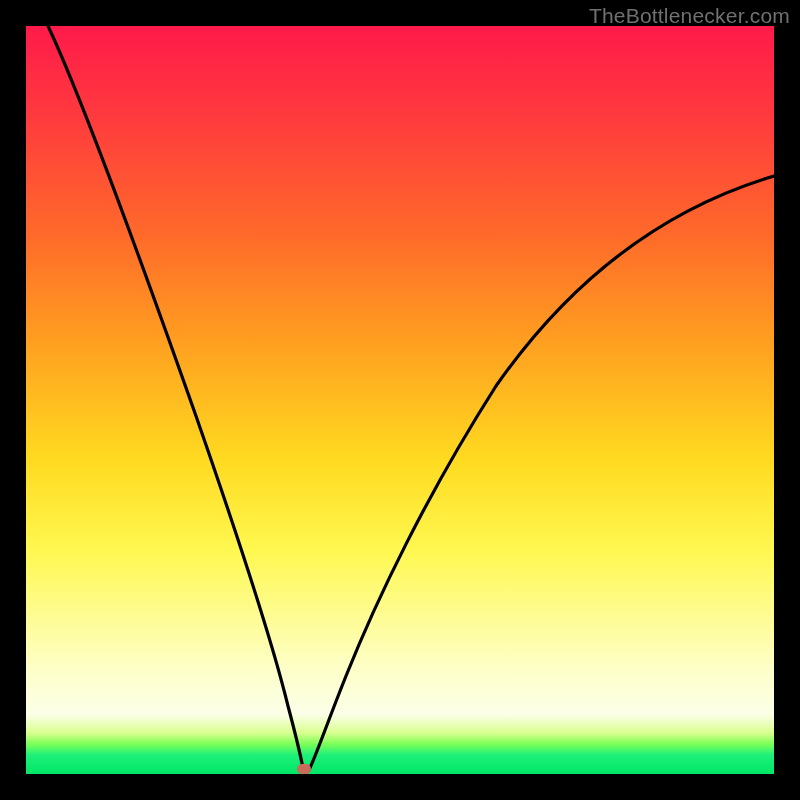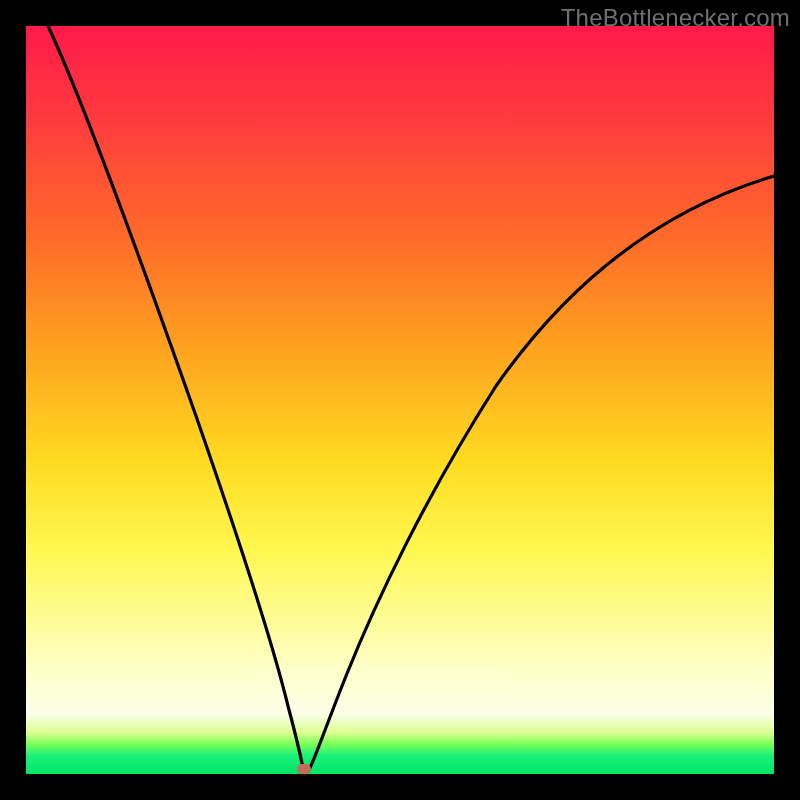--- a/index.html
+++ b/index.html
@@ -30,21 +30,21 @@
       #7aff57 96%,
       #1df07a 97.5%,
       #00e665 100%
     );
   }
   .wm {
     position: absolute;
     top: 4px;
     right: 10px;
     color: #707070;
-    font-size: 24px;
+    font-size: 21px;
     font-weight: 500;
     letter-spacing: 0.2px;
   }
   .curve {
     position: absolute;
     left: 26px;
     top: 26px;
     width: 748px;
     height: 748px;
     pointer-events: none;

